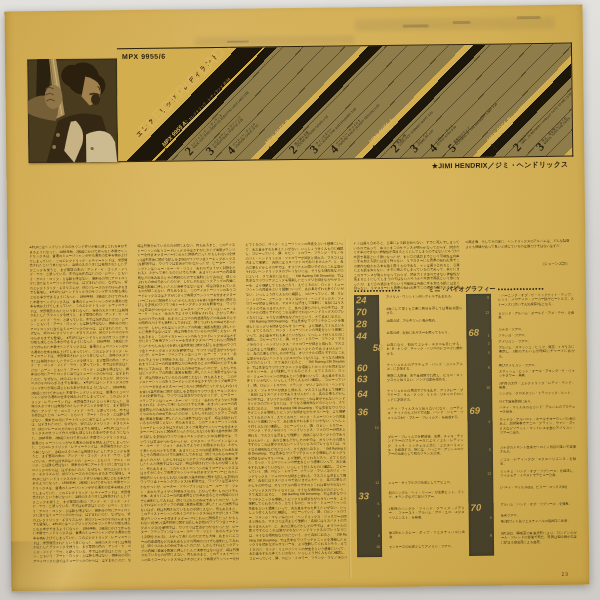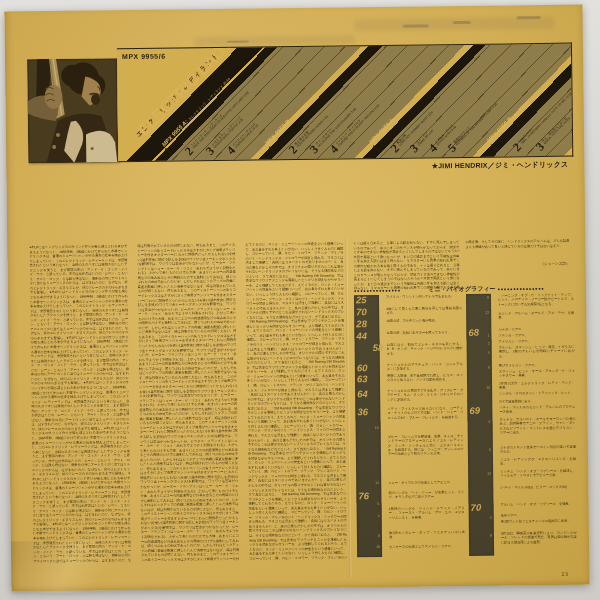--- a/index.html
+++ b/index.html
@@ -263,30 +263,30 @@
 
   <div class="bio-header">
     <span class="dots">●●●●●●●●●●●●●●●</span>
     <span class="bio-title">ミニ・バイオグラフィー</span>
     <span class="dots">●●●●●●●●●●●●●●●</span>
   </div>
 
   <div class="bio-group" style="left:346px;">
     <div class="bio-bar">
       <div class="lst">
-          <div class="bio-year" style="top: 0px;">25</div>
+          <div class="bio-year" style="top: 0px;">24</div>
           <div class="bio-year" style="top: 12px;">70</div>
           <div class="bio-year" style="top: 24px;">28</div>
           <div class="bio-year" style="top: 36px;">44</div>
           <div class="bio-year" style="top: 48px; margin-left: 16px;">58</div>
           <div class="bio-year" style="top: 68px;">60</div>
           <div class="bio-year" style="top: 79px;">63</div>
           <div class="bio-year" style="top: 94px;">64</div>
           <div class="bio-year" style="top: 112px;">36</div>
-          <div class="bio-year" style="top: 196px;">76</div>
+          <div class="bio-year" style="top: 196px;">33</div>
         </div>
       <div class="lst">
           <div class="bio-month" style="top: 131px;">10</div>
           <div class="bio-month" style="top: 186px;">12</div>
           <div class="bio-month" style="top: 207px;">5</div>
           <div class="bio-month" style="top: 219px;">6</div>
           <div class="bio-month" style="top: 239px;">8</div>
           <div class="bio-month" style="top: 250px;">10</div>
         </div>
     </div>

